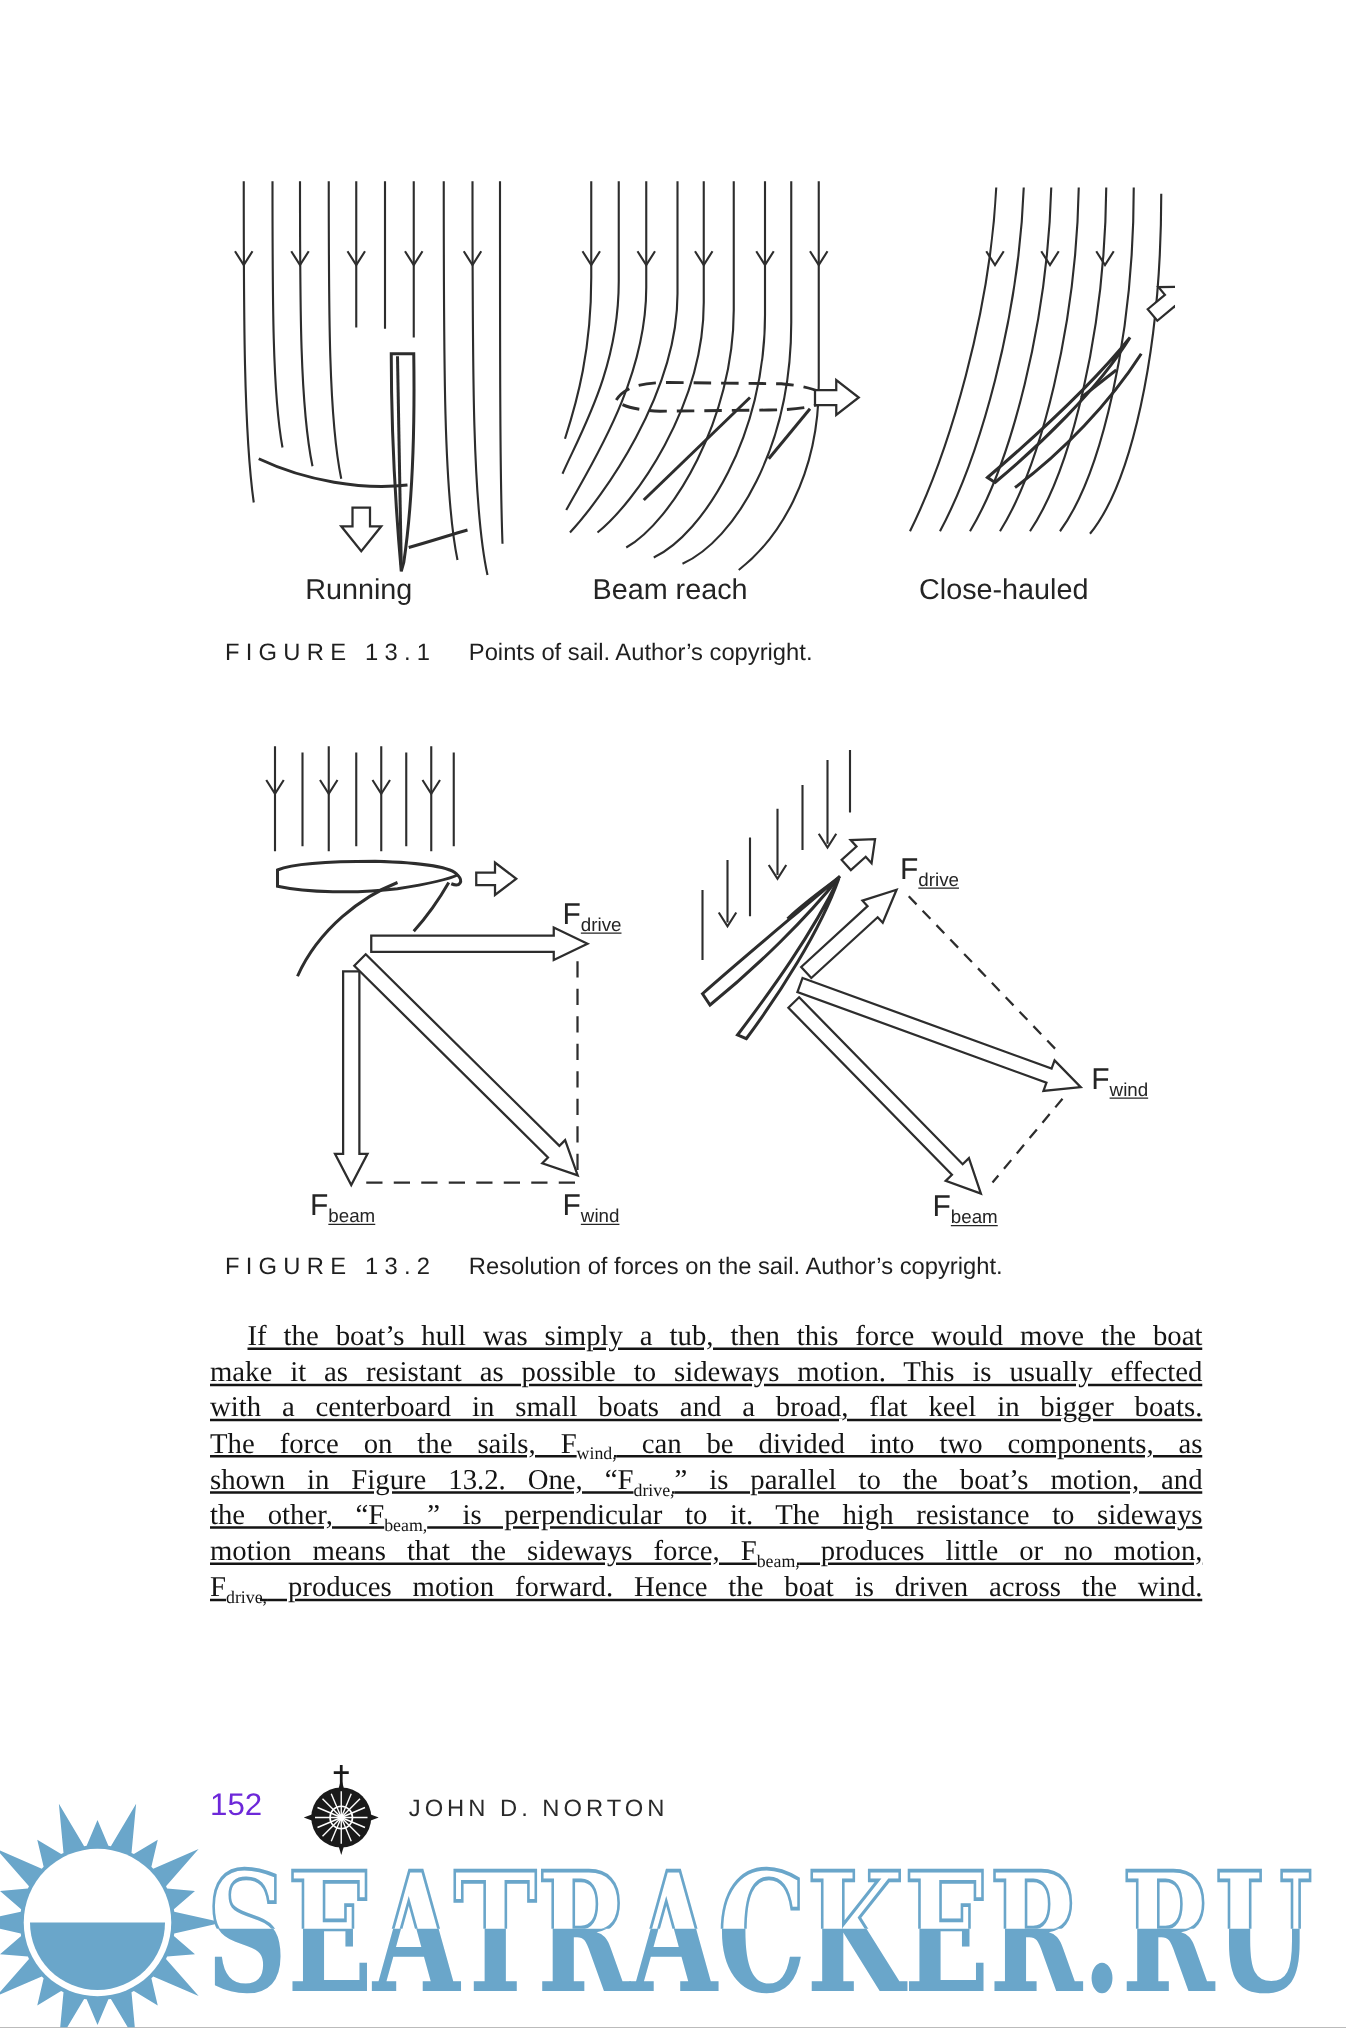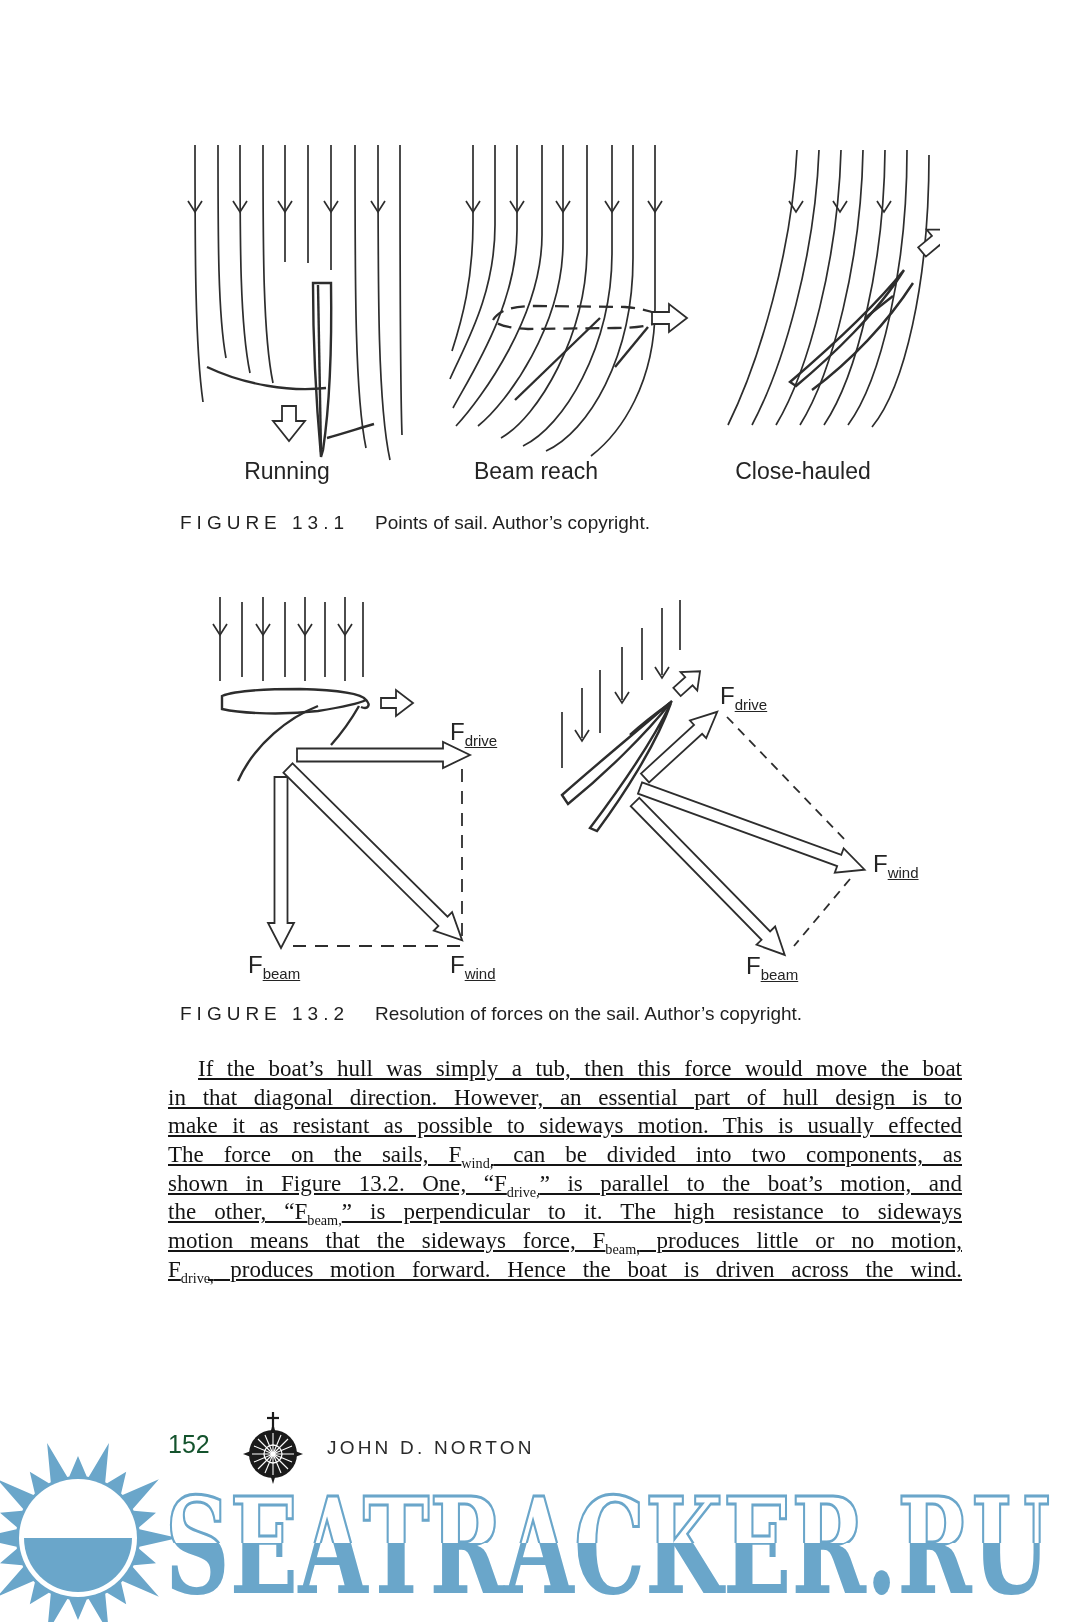--- a/index.html
+++ b/index.html
@@ -22,21 +22,21 @@
   
   .flabel{position:absolute;font-size:24px;color:#242424;white-space:nowrap;}
   .flabel sub{font-size:15px;line-height:0;text-decoration:underline;}
   
   .bodytext{position:absolute;left:168px;top:1056px;width:794px;
      font-family:"Liberation Serif",serif;font-size:23px;color:#141414;}
   .tline{text-align:justify;text-align-last:justify;height:28.7px;overflow:hidden;text-decoration:underline;}
   .tline:first-child{text-indent:30px;}
   .tline sub{font-size:0.62em;line-height:0;}
   
-  .page-number{position:absolute;left:168px;top:1430px;font-size:25px;color:#14532d;}
+  .page-number{position:absolute;left:168px;top:1430px;font-size:25px;color:#6d28d9;}
   .author{position:absolute;left:327px;top:1437px;font-size:19px;letter-spacing:3.2px;color:#2a2a2a;}
   
   .wm-text-top{font-family:"DejaVu Serif",serif;font-weight:bold;}
 </style>
 </head>
 <body>
 
 <div id="page">
 
   <svg class="abs" style="left:160px;top:130px" width="780" height="350" viewBox="0 0 780 350">
@@ -173,22 +173,22 @@
   <div class="flabel" style="left:720px;top:682px"><span>F</span><sub>drive</sub></div>
   <div class="flabel" style="left:873px;top:850px"><span>F</span><sub>wind</sub></div>
   <div class="flabel" style="left:746px;top:952px"><span>F</span><sub>beam</sub></div>
 
   <div class="caption" style="top:1003px">
     <span class="cap-label">FIGURE 13.2</span><span class="cap-text">Resolution of forces on the sail. Author’s copyright.</span>
   </div>
 
   <div class="bodytext">
       <div class="tline"><span>If the boat’s hull was simply a tub, then this force would move the boat</span></div>
-      <div class="tline"><span>in that diagonal direction. However, an essential part of hull design is to</span></div>
       <div class="tline"><span>make it as resistant as possible to sideways motion. This is usually effected</span></div>
+      <div class="tline"><span>with a centerboard in small boats and a broad, flat keel in bigger boats.</span></div>
       <div class="tline"><span>The force on the sails, F</span><sub>wind,</sub><span> can be divided into two components, as</span></div>
       <div class="tline"><span>shown in Figure 13.2. One, “F</span><sub>drive,</sub><span>” is parallel to the boat’s motion, and</span></div>
       <div class="tline"><span>the other, “F</span><sub>beam,</sub><span>” is perpendicular to it. The high resistance to sideways</span></div>
       <div class="tline"><span>motion means that the sideways force, F</span><sub>beam,</sub><span> produces little or no motion,</span></div>
       <div class="tline"><span>F</span><sub>drive,</sub><span> produces motion forward. Hence the boat is driven across the wind.</span></div>
     </div>
 
   <div class="page-number">152</div>
 
   <svg class="abs" style="left:243px;top:1408px" width="60" height="78" viewBox="0 0 60 78">

